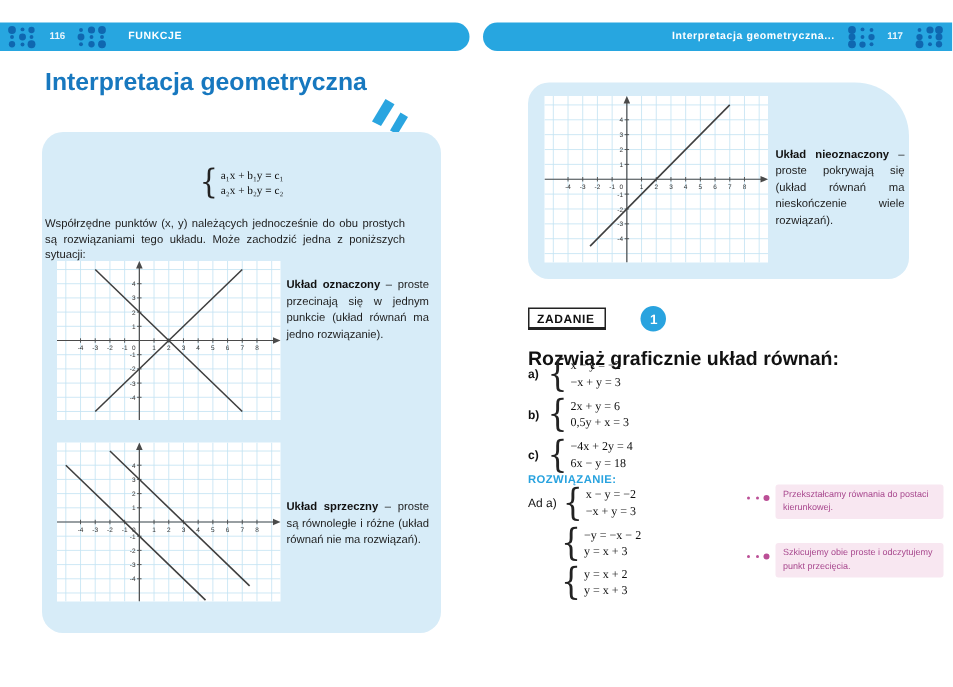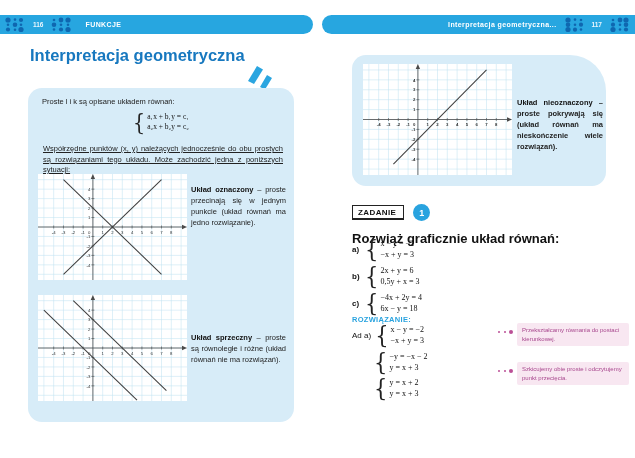--- a/index.html
+++ b/index.html
@@ -16,42 +16,42 @@
 
   
   .title{position:absolute;left:30px;top:33px;font-size:16.5px;line-height:21px;
          font-weight:bold;color:#1778bf;}
 
   .slash-icon{position:absolute;left:244px;top:51px;}
 
   
   .panel{position:absolute;background:#d7ecf8;}
   .panel-left{left:28px;top:76px;width:266px;height:334px;border-radius:14px;}
-  .panel-right{left:352px;top:43px;width:254px;height:131px;border-radius:14px 36px 14px 14px;font-weight:bold;}
+  .panel-right{left:352px;top:43px;width:254px;height:131px;border-radius:14px 36px 14px 14px;}
 
   .lead{position:absolute;left:14px;top:9px;font-size:7.5px;color:#222;}
   .introsys{position:absolute;left:0;top:24px;width:100%;display:flex;justify-content:center;}
-  .para{position:absolute;left:15px;top:56px;width:240px;font-size:7.5px;line-height:10.5px;
-        text-align:justify;color:#222;text-decoration:underline;}
+  .para{position:absolute;left:2px;top:56px;width:240px;font-size:7.5px;line-height:10.5px;
+        text-align:justify;color:#222;}
 
   .graph{position:absolute;background:#fff;}
   .caption{position:absolute;font-size:7.5px;line-height:11px;text-align:justify;color:#1d1d1d;}
   .caption b{color:#111;}
 
   
   .sys{display:flex;align-items:center;}
   .brace{font-family:"DejaVu Serif",serif;font-size:21px;line-height:1;color:#222;
          transform:scaleY(1.18);margin-right:2px;}
   .introsys .brace{font-size:19px;}
   .eqs .eq{font-family:"Liberation Serif",serif;font-size:8px;
            line-height:10.5px;color:#101010;white-space:nowrap;}
   .introsys .eqs .eq{font-size:7.5px;line-height:10px;}
 
   
-  .task-row{position:absolute;left:352px;top:192px;display:flex;align-items:center;gap:9px;}
+  .task-row{position:absolute;left:352px;top:192px;display:flex;align-items:center;gap:23px;}
   .task-badge{font-size:8px;font-weight:bold;color:#111;border:1px solid #222;
               border-bottom-width:2px;padding:2px 7px 1px 5px;letter-spacing:.4px;background:#fff;}
   .task-num{width:17px;height:17px;border-radius:50%;background:#29a3df;color:#fff;
             font-size:9px;font-weight:bold;display:flex;align-items:center;justify-content:center;}
   .prompt{position:absolute;left:352px;top:219px;font-size:13px;font-weight:bold;color:#111;}
   .item{position:absolute;left:352px;display:flex;align-items:center;}
   .item .lbl{font-size:8px;font-weight:bold;width:13px;color:#111;}
   .sol-label{position:absolute;left:352px;top:303px;font-size:7.5px;font-weight:bold;
              color:#29a3df;letter-spacing:.3px;}
   .adrow{position:absolute;left:352px;top:313px;display:flex;align-items:center;}
@@ -136,21 +136,20 @@
   <div class="title">
     <div>Interpretacja geometryczna</div>
   </div>
 
   <svg class="slash-icon" width="30" height="27" viewBox="0 0 30 27">
     <polygon points="4,18 13,3 19,6.5 10,21" fill="#2aa5e0"></polygon>
     <polygon points="16,24 23,12 28,15 21,26.5" fill="#2aa5e0"></polygon>
   </svg>
 
   <div class="panel panel-left">
-    <div class="lead">Proste l i k są opisane układem równań:</div>
     <div class="introsys">
       <div class="sys">
         <span class="brace">{</span>
         <div class="eqs">
           <div class="eq">a₁x + b₁y = c₁</div>
           <div class="eq">a₂x + b₂y = c₂</div>
         </div>
       </div>
     </div>
     <div class="para">Współrzędne punktów (x, y) należących jednocześnie do obu prostych są rozwiązaniami tego układu. Może zachodzić jedna z poniższych sytuacji:</div>

